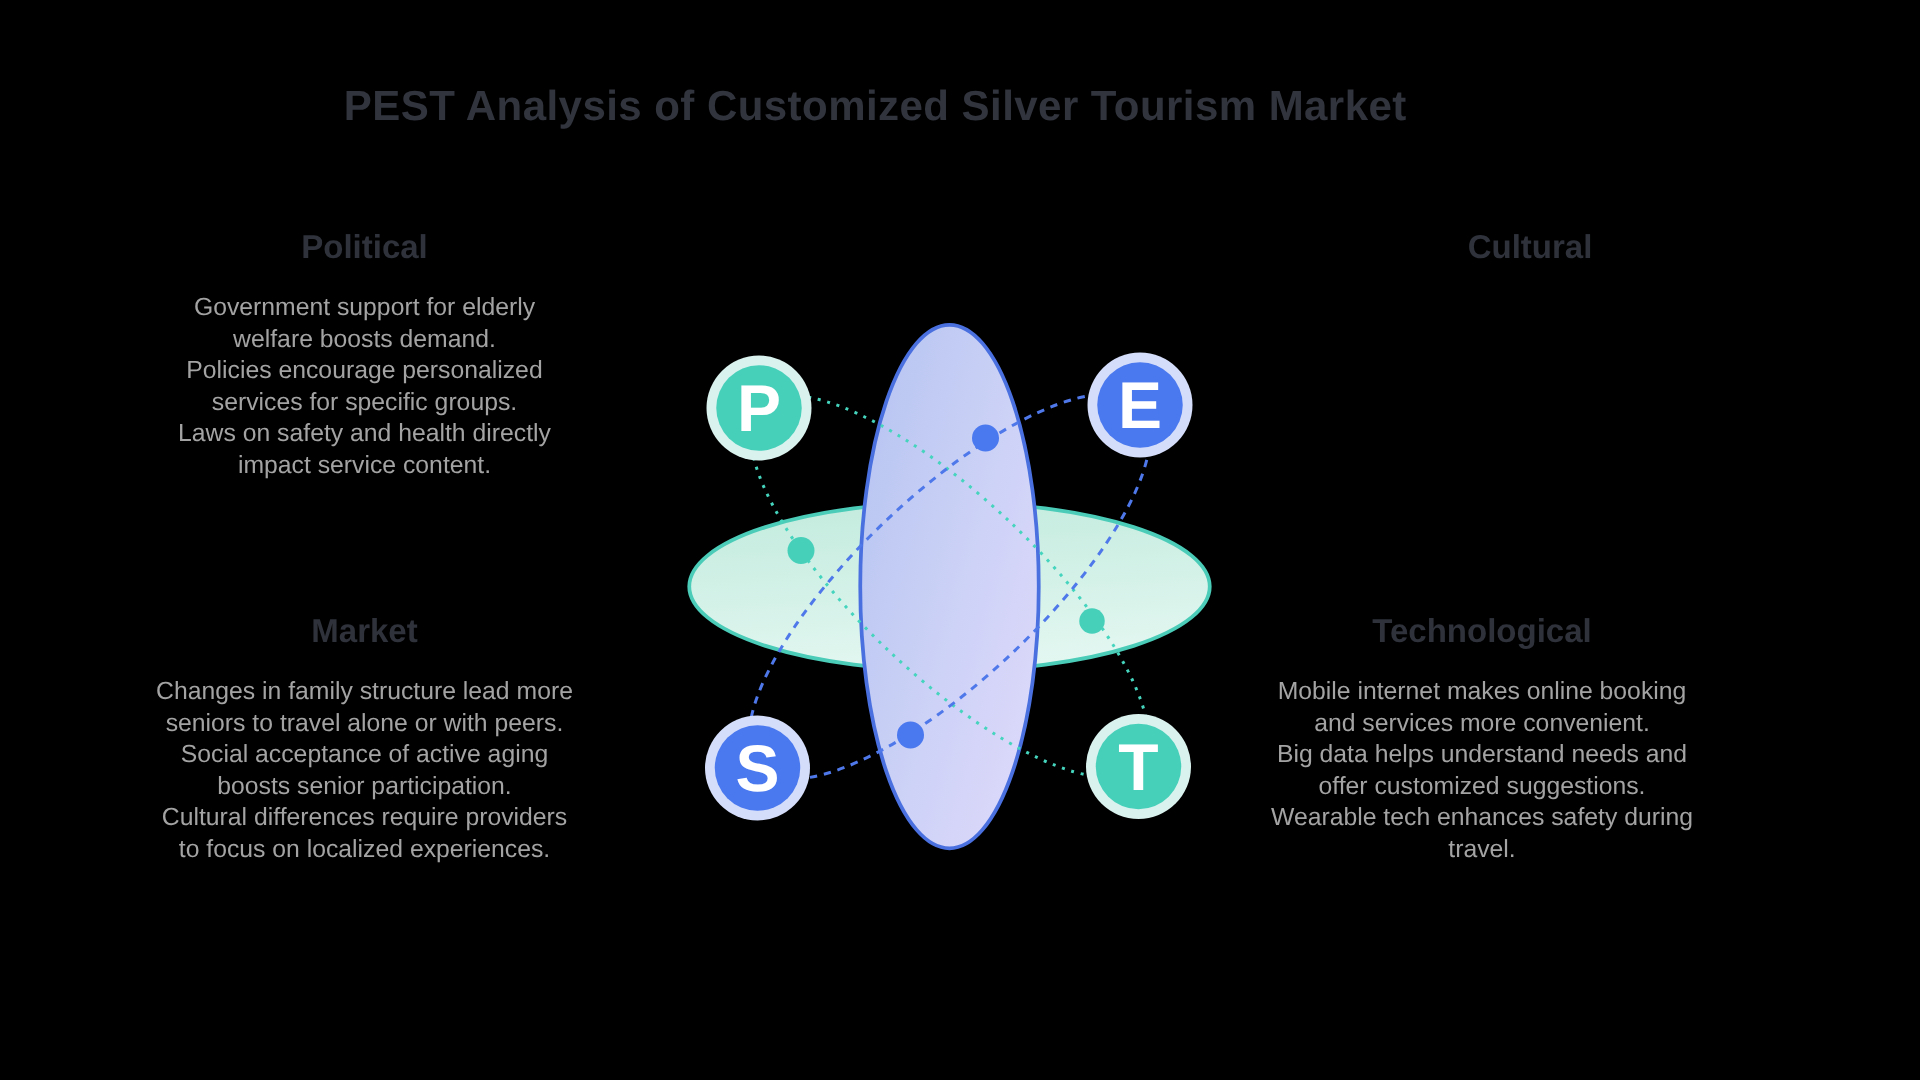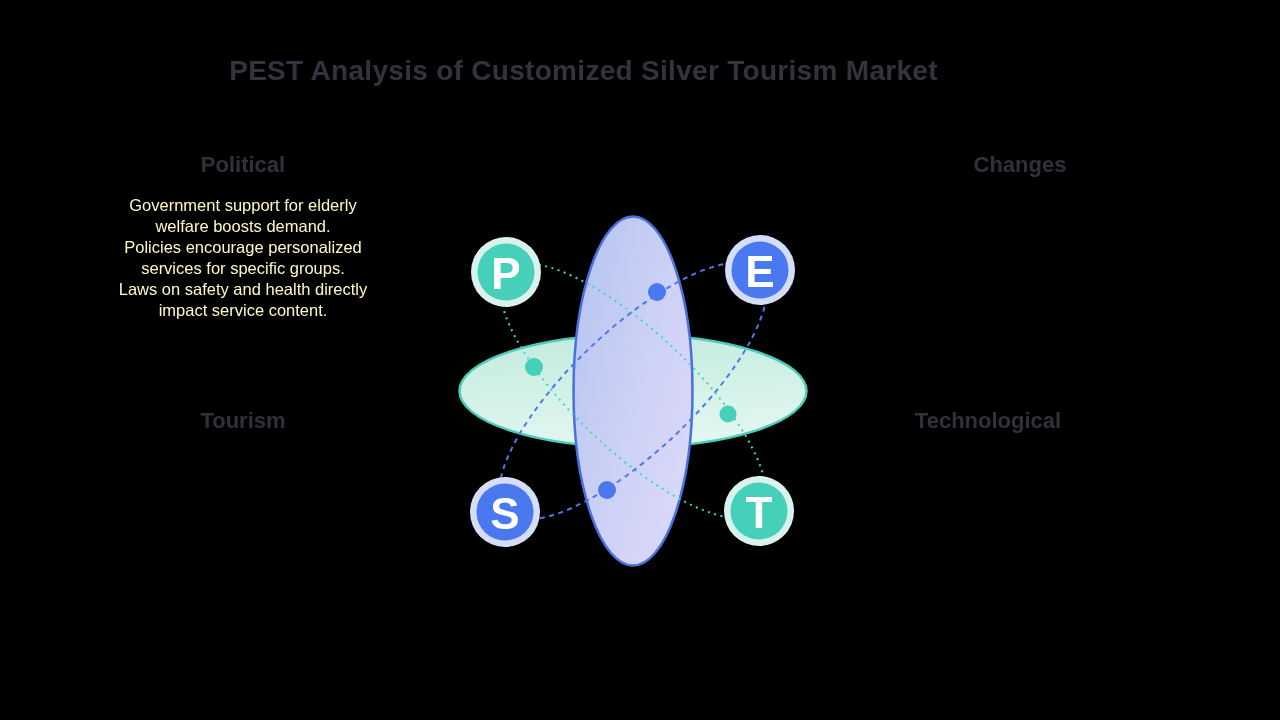--- a/index.html
+++ b/index.html
@@ -12,21 +12,21 @@
     position:absolute;left:0;top:55px;width:1167px;
     text-align:center;font-size:28px;font-weight:700;
     color:#31343d;letter-spacing:.3px;margin:0;
   }
   .section{position:absolute;width:400px;text-align:center;}
   .section h2{
     margin:0 0 17px 0;font-size:22px;line-height:27px;
     font-weight:700;color:#2f323b;
   }
   .section p{
-    margin:0;font-size:16.5px;line-height:21px;color:#fef9c3;
+    margin:0;font-size:16.5px;line-height:21px;color:#a3a3a3;
     white-space:pre-line;
   }
   .sec-political{left:43px;top:151px;}
   .sec-economic{left:820px;top:151px;}
   .sec-social{left:43px;top:407px;}
   .sec-technological{left:788px;top:407px;}
   .diagram-svg{position:absolute;left:0;top:0;}
   .badge-letter{
     font-family:"Liberation Sans", sans-serif;
     font-size:44px;font-weight:700;fill:#ffffff;
@@ -41,29 +41,41 @@
   <h2>Political</h2>
   <p>Government support for elderly
 welfare boosts demand.
 Policies encourage personalized
 services for specific groups.
 Laws on safety and health directly
 impact service content.</p>
 </div>
 
 <div class="section sec-economic">
-  <h2>Changes</h2>
+  <h2>Cultural</h2>
 </div>
 
 <div class="section sec-social">
-  <h2>Tourism</h2>
+  <h2>Market</h2>
+  <p>Changes in family structure lead more
+seniors to travel alone or with peers.
+Social acceptance of active aging
+boosts senior participation.
+Cultural differences require providers
+to focus on localized experiences.</p>
 </div>
 
 <div class="section sec-technological">
   <h2>Technological</h2>
+  <p>Mobile internet makes online booking
+and services more convenient.
+Big data helps understand needs and
+offer customized suggestions.
+Wearable tech enhances safety during
+travel.</p>
 </div>
 
 <svg class="diagram-svg" width="1280" height="720" viewBox="0 0 1280 720">
   <defs>
     <linearGradient id="gradV" x1="0" y1="0.1" x2="1" y2="0.9">
       <stop offset="0" stop-color="#b6c4f1"></stop>
       <stop offset="0.5" stop-color="#cbd1f6"></stop>
       <stop offset="1" stop-color="#ded9fb"></stop>
     </linearGradient>
     <linearGradient id="gradH" x1="0.25" y1="0" x2="0.45" y2="1">

